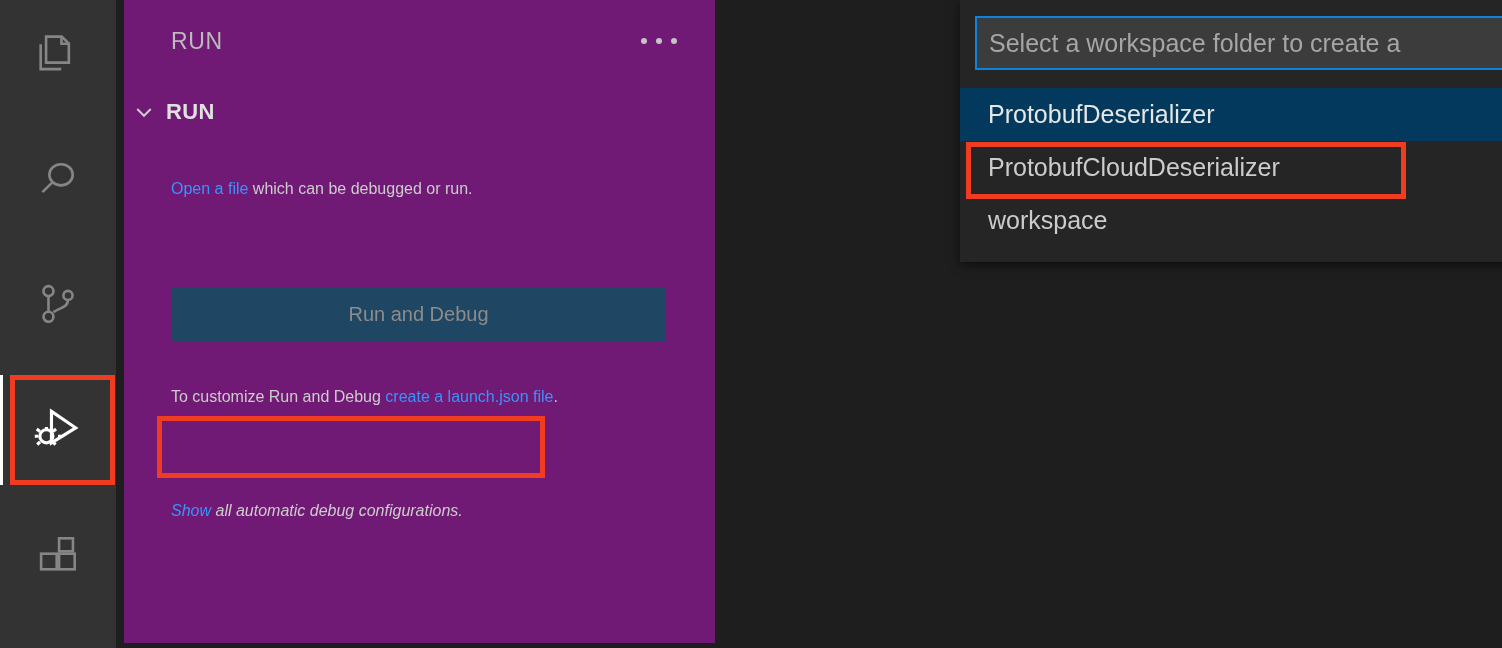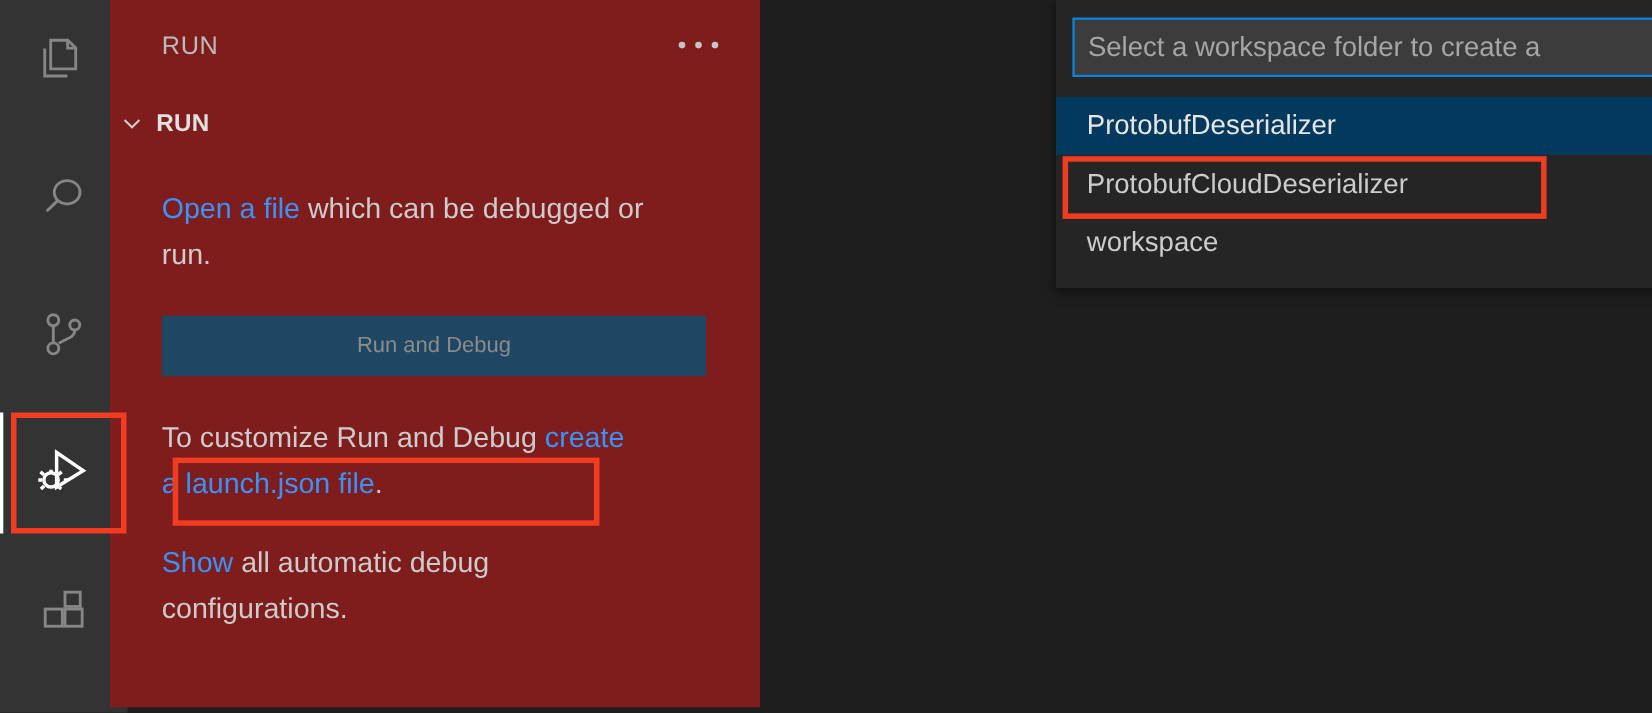--- a/index.html
+++ b/index.html
@@ -45,24 +45,24 @@
     left: 0;
     top: 375px;
     width: 3px;
     height: 110px;
     background: #ffffff;
   }
 
   
   #sidebar {
     position: absolute;
-    left: 100px; top: 0;
+    left: 124px; top: 0;
     width: 591px;
     height: 643px;
-    background: #7f1d1d;
+    background: #701a75;
   }
   #sidebar-title {
     position: absolute;
     left: 47px;
     top: 28px;
     font-size: 23px;
     letter-spacing: 0.6px;
     color: #bbbbbb;
     font-weight: 400;
     white-space: nowrap;
@@ -103,27 +103,27 @@
     font-size: 22px;
     font-weight: bold;
     color: #e0e0e0;
     letter-spacing: 0.3px;
   }
 
   .sb-para {
     position: absolute;
     left: 47px;
     width: 440px;
-    font-size: 26px;
+    font-size: 16px;
     line-height: 42px;
     color: #cccccc;
   }
   #para-open { top: 168px; }
   #para-customize { top: 376px; }
-  #para-show { top: 490px; }
+  #para-show { top: 490px; font-style: italic; }
 
   .link {
     color: #3794ff;
     cursor: pointer;
   }
 
   #run-debug-button {
     position: absolute;
     left: 47px;
     top: 287px;

